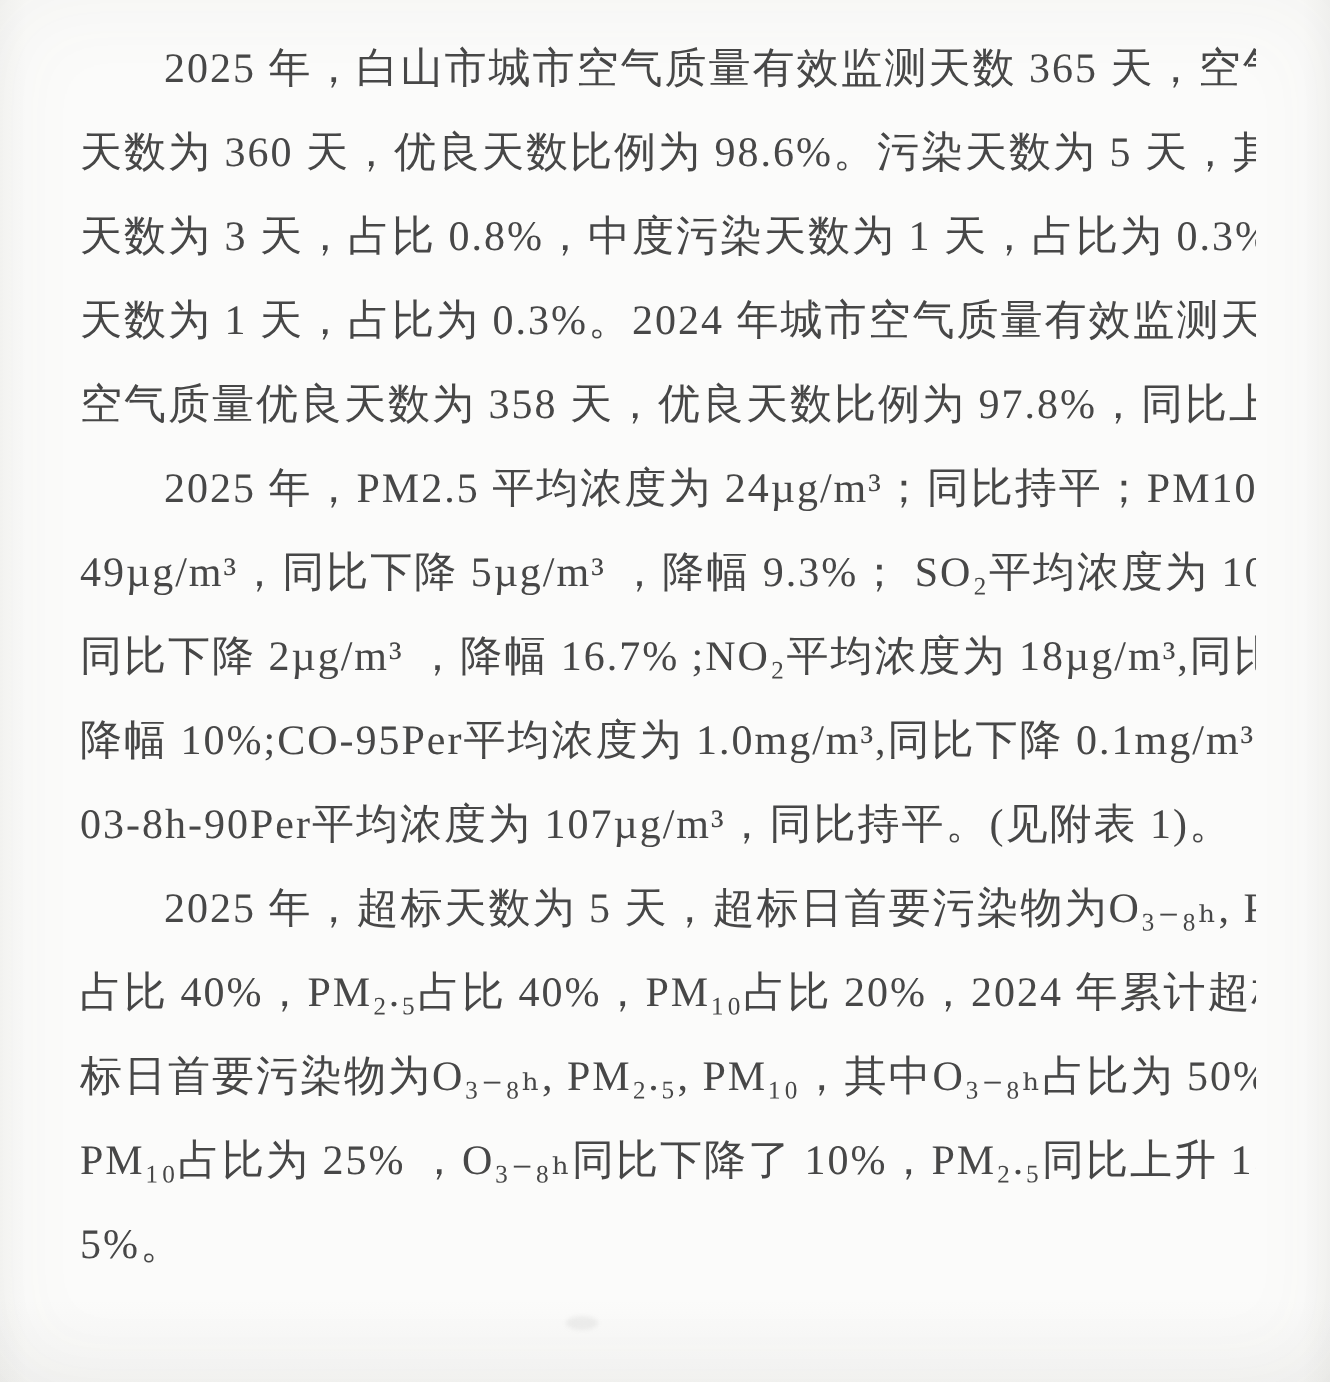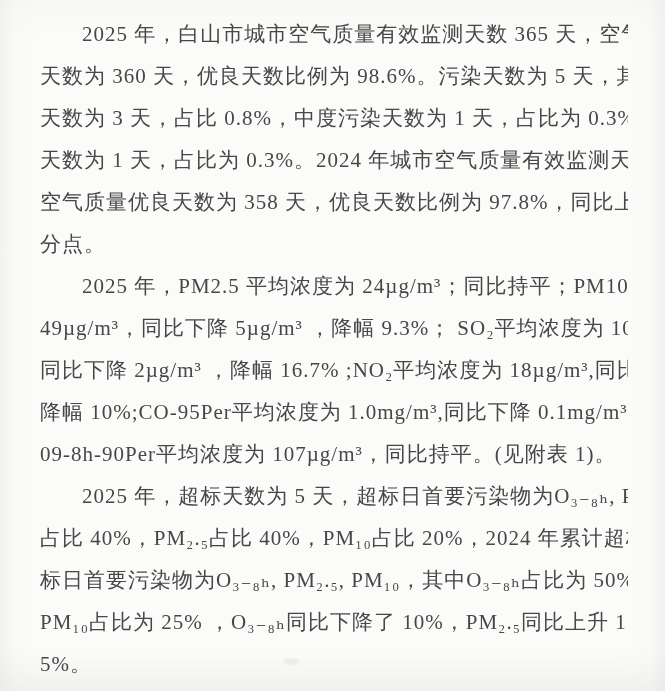--- a/index.html
+++ b/index.html
@@ -76,29 +76,28 @@
 
 <div class="page" style="background-color: rgb(251, 251, 250); color: rgb(71, 71, 71);">
   <div class="textblock">
 
     <div class="para">
       <div class="line indent">2025 年，白山市城市空气质量有效监测天数 365 天，空气质量优良</div>
       <div class="line">天数为 360 天，优良天数比例为 98.6%。污染天数为 5 天，其中轻度污染</div>
       <div class="line">天数为 3 天，占比 0.8%，中度污染天数为 1 天，占比为 0.3%，严重污染</div>
       <div class="line">天数为 1 天，占比为 0.3%。2024 年城市空气质量有效监测天数 366 天，</div>
       <div class="line">空气质量优良天数为 358 天，优良天数比例为 97.8%，同比上升 0.8 个百</div>
-      <div class="line para-end">分点。</div>
     </div>
 
     <div class="para">
       <div class="line indent">2025 年，PM2.5 平均浓度为 24µg/m³；同比持平；PM10 平均浓度为</div>
       <div class="line">49µg/m³，同比下降 5µg/m³ ，降幅 9.3%； SO₂平均浓度为 10µg/m³，同比</div>
       <div class="line">同比下降 2µg/m³ ，降幅 16.7% ;NO₂平均浓度为 18µg/m³,同比下降 2µg/m³,</div>
       <div class="line">降幅 10%;CO-95Per平均浓度为 1.0mg/m³,同比下降 0.1mg/m³ ,降幅 9.1%;</div>
-      <div class="line para-end">09-8h-90Per平均浓度为 107µg/m³，同比持平。(见附表 1)。</div>
+      <div class="line para-end">03-8h-90Per平均浓度为 107µg/m³，同比持平。(见附表 1)。</div>
     </div>
 
     <div class="para">
       <div class="line indent">2025 年，超标天数为 5 天，超标日首要污染物为O₃₋₈ₕ, PM₂.₅, PM₁₀, O₃₋₈ₕ</div>
       <div class="line">占比 40%，PM₂.₅占比 40%，PM₁₀占比 20%，2024 年累计超标天数为 8 天，超</div>
       <div class="line">标日首要污染物为O₃₋₈ₕ, PM₂.₅, PM₁₀，其中O₃₋₈ₕ占比为 50%，PM₂.₅占比为 25%，</div>
       <div class="line">PM₁₀占比为 25% ，O₃₋₈ₕ同比下降了 10%，PM₂.₅同比上升 15%，PM₁₀同比下降</div>
       <div class="line para-end">5%。</div>
     </div>
 

